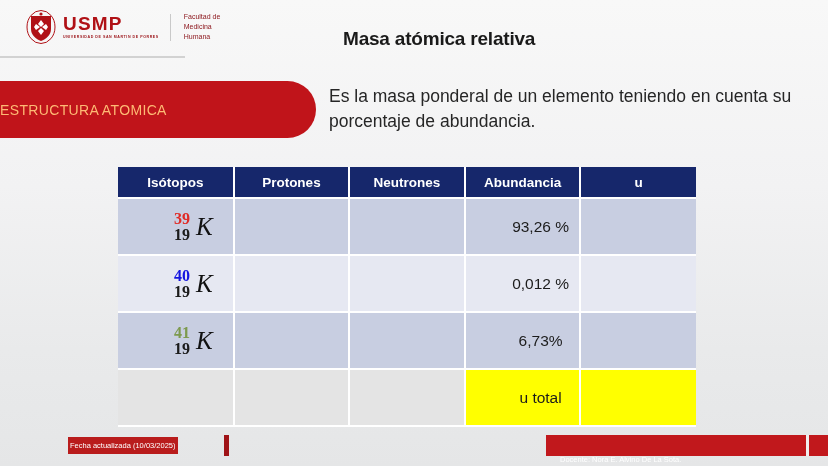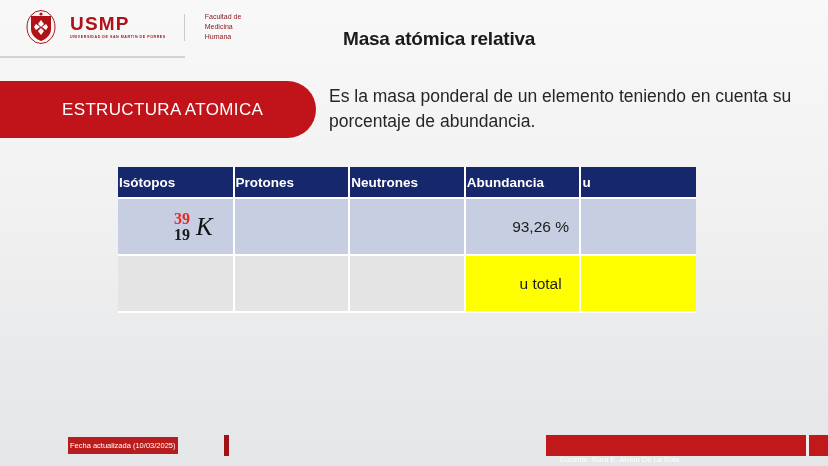--- a/index.html
+++ b/index.html
@@ -15,21 +15,21 @@
     position: relative;
   }
 
   
   .logo-block {
     position: absolute;
     left: 26px;
     top: 10px;
     display: flex;
     align-items: center;
-    gap: 14px;
+    gap: 7px;
   }
   .crest {
     width: 30px;
     height: 34px;
     position: relative;
     flex: 0 0 auto;
   }
   .usmp-word {
     display: flex;
     flex-direction: column;
@@ -76,24 +76,23 @@
     left: 0;
     top: 81px;
     width: 316px;
     height: 57px;
     background: #c0141a;
     border-radius: 0 120px 120px 0;
     display: flex;
     align-items: center;
   }
   .banner-label {
-    color: #ffffff;
-    font-size: 17px;
+    color: #fdba74;
+    font-size: 14px;
     letter-spacing: 0.35px;
-    margin-left: 62px;
   }
 
   
   .title {
     position: absolute;
     left: 343px;
     top: 28px;
     font-size: 19px;
     font-weight: bold;
     color: #1a1a1a;
@@ -120,21 +119,21 @@
     border-collapse: collapse;
     width: 100%;
     table-layout: fixed;
   }
   table.isotopes th {
     background: #16276b;
     color: #ffffff;
     font-size: 13.5px;
     font-weight: bold;
     height: 28px;
-    text-align: left;
+    text-align: center;
     border-right: 2px solid #ffffff;
     border-bottom: 2px solid #ffffff;
   }
   table.isotopes th:last-child { border-right: none; }
 
   table.isotopes td {
     height: 53px;
     text-align: center;
     border-right: 2px solid #ffffff;
     border-bottom: 2px solid #ffffff;
@@ -287,20 +286,50 @@
               <span class="atomic">19</span>
             </span>
             <span class="sym">K</span>
           </span>
         </td>
         <td></td>
         <td></td>
         <td>93,26 %</td>
         <td></td>
       </tr>
+      <tr class="band-light">
+        <td>
+          <span class="iso">
+            <span class="nums">
+              <span class="mass" id="mass1" style="color: rgb(20, 20, 224);">40</span>
+              <span class="atomic">19</span>
+            </span>
+            <span class="sym">K</span>
+          </span>
+        </td>
+        <td></td>
+        <td></td>
+        <td>0,012 %</td>
+        <td></td>
+      </tr>
+      <tr class="band-dark">
+        <td>
+          <span class="iso">
+            <span class="nums">
+              <span class="mass" id="mass2" style="color: rgb(125, 154, 78);">41</span>
+              <span class="atomic">19</span>
+            </span>
+            <span class="sym">K</span>
+          </span>
+        </td>
+        <td></td>
+        <td></td>
+        <td>6,73%</td>
+        <td></td>
+      </tr>
       <tr class="total-row">
         <td></td>
         <td></td>
         <td></td>
         <td class="hl">u total</td>
         <td class="hl"></td>
       </tr>
     </tbody>
   </table>
 </div>

